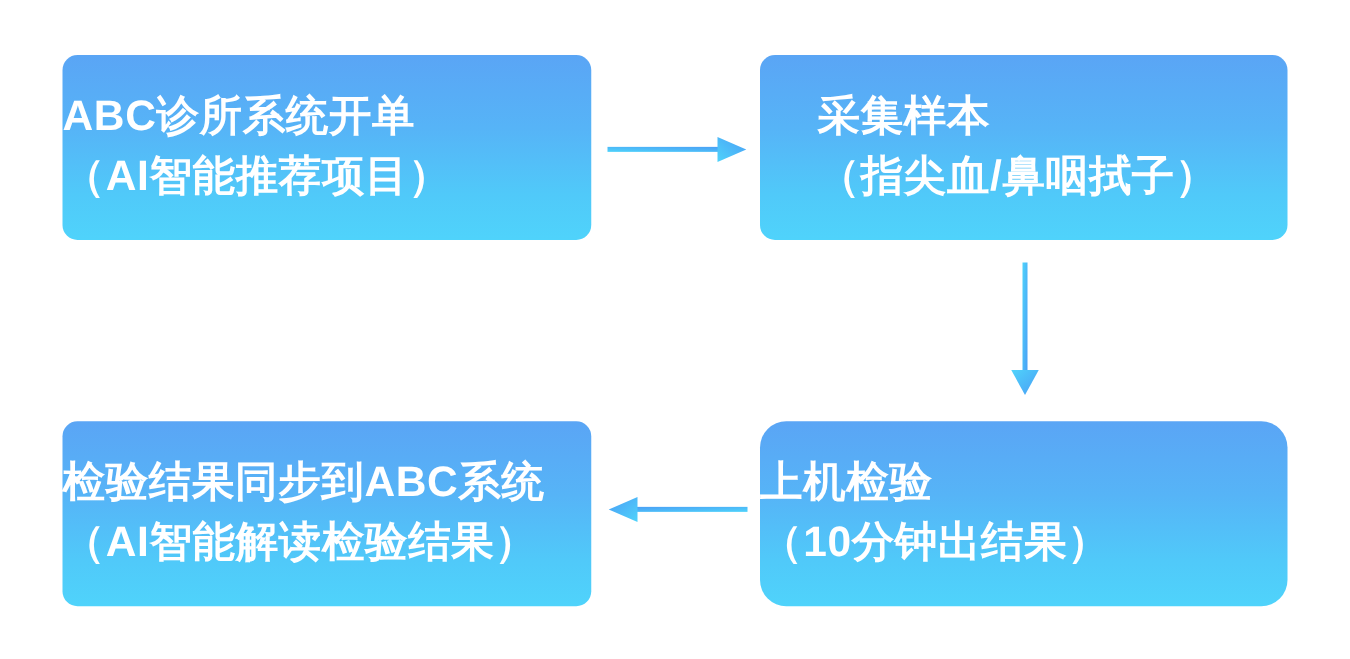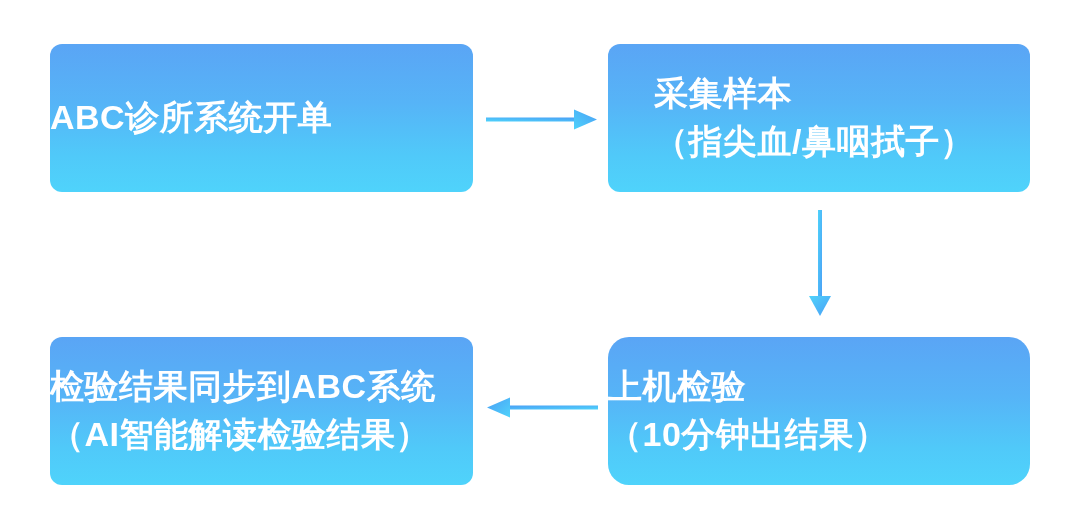--- a/index.html
+++ b/index.html
@@ -55,20 +55,21 @@
   #arrow-collect-to-analyze { left: 802px; top: 206px; width: 36px;  height: 112px; }
   #arrow-analyze-to-sync  { left: 484px; top: 392px;  width: 116px; height: 32px; }
 </style>
 </head>
 <body>
 
 <div id="flow-canvas">
 
   <div class="flow-node" id="node-order">
     <div class="node-line line1">ABC诊所系统开单</div>
+    <div class="node-line line2">（AI智能推荐项目）</div>
   </div>
 
   <div class="flow-node" id="node-collect">
     <div class="node-line line1">采集样本</div>
     <div class="node-line line2">（指尖血/鼻咽拭子）</div>
   </div>
 
   <div class="flow-node" id="node-sync">
     <div class="node-line line1">检验结果同步到ABC系统</div>
     <div class="node-line line2">（AI智能解读检验结果）</div>

